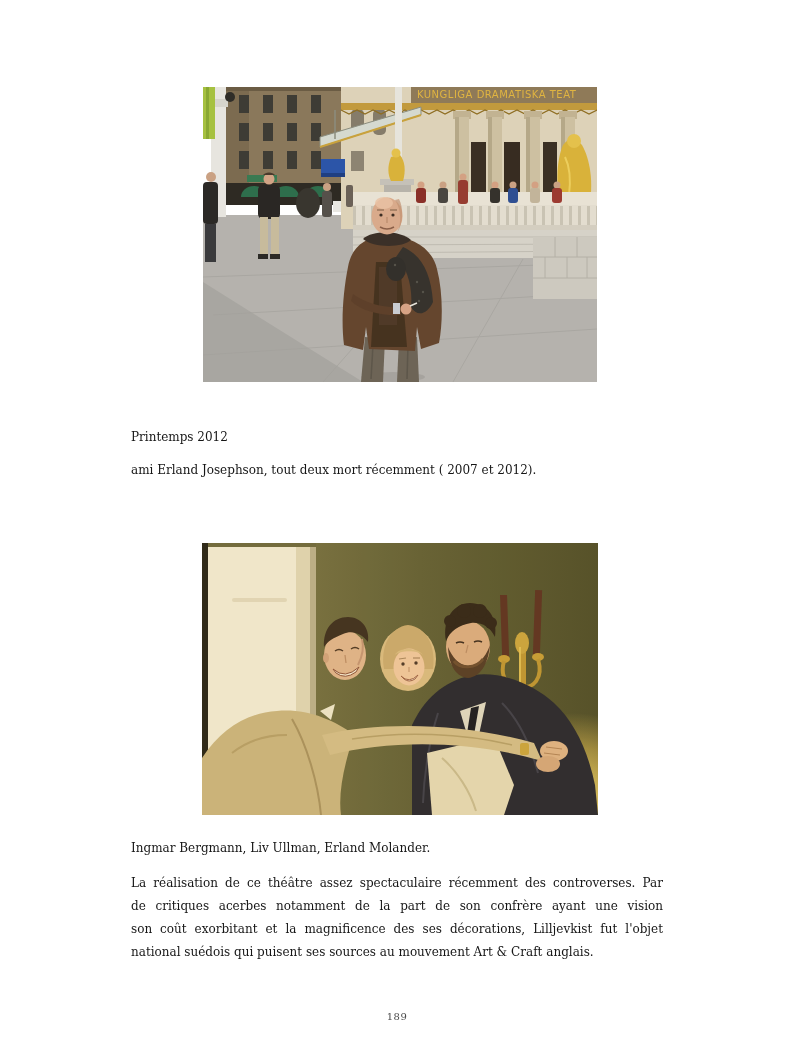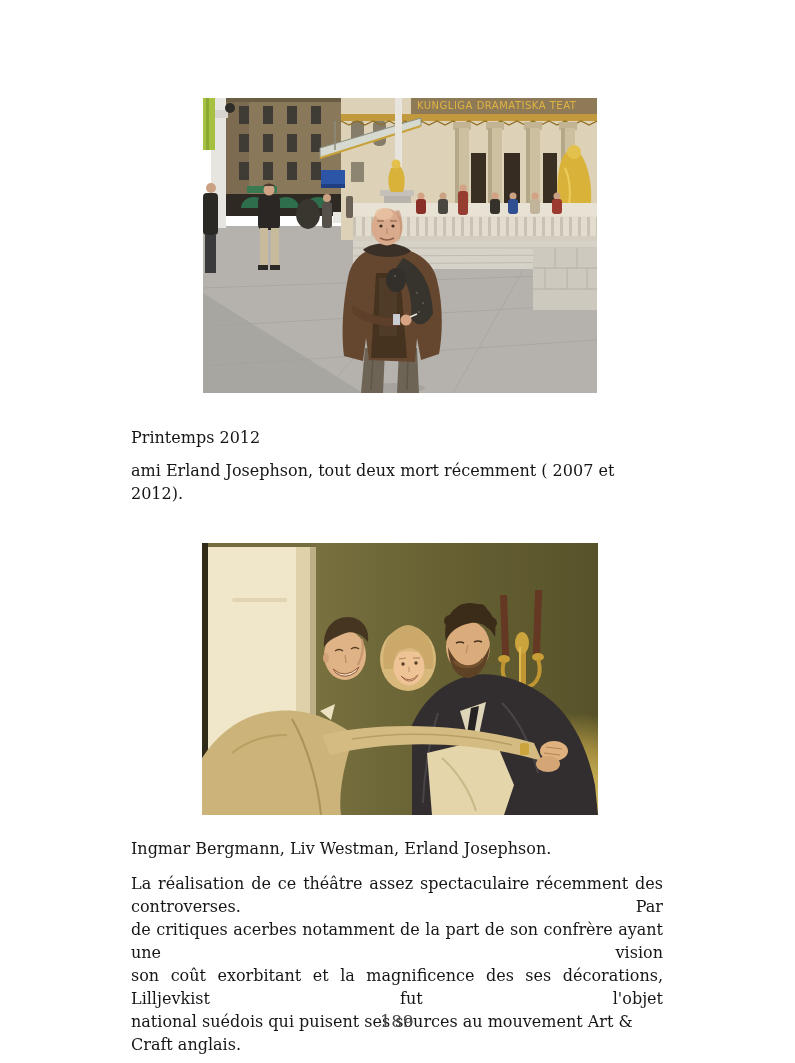--- a/index.html
+++ b/index.html
@@ -2,32 +2,32 @@
 <html><head>
 <meta charset="utf-8">
 <style>
   html,body{margin:0;padding:0;background:#ffffff;}
   .page{
     position:relative;width:795px;height:1063px;background:#ffffff;
     font-family:"DejaVu Serif","Liberation Serif",serif;color:#161616;overflow:hidden;
   }
   figure{margin:0;padding:0;position:absolute;}
   figure svg{display:block;width:100%;height:100%;}
-  .photo1{left:203px;top:98px;width:394px;height:295px;}
+  .photo1{left:203px;top:87px;width:394px;height:295px;}
   .photo2{left:202px;top:543px;width:396px;height:272px;}
-  .textblock{position:absolute;left:131px;width:532px;font-size:16px;line-height:23px;}
+  .textblock{position:absolute;left:131px;width:532px;font-size:12px;line-height:23px;}
   .date{top:426px;}
   .para1{top:459px;}
   .caption{top:837px;}
   .para2{top:872px;}
   .jline{text-align:justify;text-align-last:justify;}
   .lline{text-align:left;}
   .pagenum{
     position:absolute;left:131px;top:1011px;width:532px;text-align:center;
-    font-size:17px;color:#4a4a4a;letter-spacing:.5px;
+    font-size:10px;color:#4a4a4a;letter-spacing:.5px;
   }
 </style>
 </head>
 <body>
 
 <div class="page">
 
   <figure class="photo1" aria-label="Homme chauve en veste brune et écharpe sombre marchant sur la place devant le Théâtre Royal Dramatique de Stockholm, statues dorées et colonnes">
     <svg viewBox="0 0 394 295" preserveAspectRatio="none">
 
@@ -336,21 +336,21 @@
         <path d="M246,104 C247,124 255,134 266,135 C278,134 286,122 288,102 C283,116 275,123 266,123 C257,122 250,114 246,104 Z" fill="#523823"></path>
         <path d="M252,118 C258,126 274,126 281,116" stroke="#6b4a2c" stroke-width="3" fill="none"></path>
         <path d="M254,100 Q258,98 262,100" stroke="#3a281c" stroke-width="1.5" fill="none"></path>
         <path d="M272,99 Q276,97 280,99" stroke="#3a281c" stroke-width="1.5" fill="none"></path>
         <line x1="266" y1="102" x2="264" y2="110" stroke="#b98a64" stroke-width="1.2"></line>
       </g>
       <rect width="396" height="272" fill="#f2c24e" opacity="0.07"></rect>
     </svg>
   </figure>
 
-  <div class="textblock caption lline">Ingmar Bergmann, Liv Westman, Erland Josephson.</div>
+  <div class="textblock caption lline">Ingmar Bergmann, Liv Ullman, Erland Molander.</div>
 
   <div class="textblock para2">
     <div class="jline">La réalisation de ce théâtre assez spectaculaire récemment des controverses. Par</div>
     <div class="jline">de critiques acerbes notamment de la part de son confrère ayant une vision</div>
     <div class="jline">son coût exorbitant et la magnificence des ses décorations, Lilljevkist fut l'objet</div>
     <div class="lline">national suédois qui puisent ses sources au mouvement Art &amp; Craft anglais.</div>
   </div>
 
   <div class="pagenum">189</div>
 

